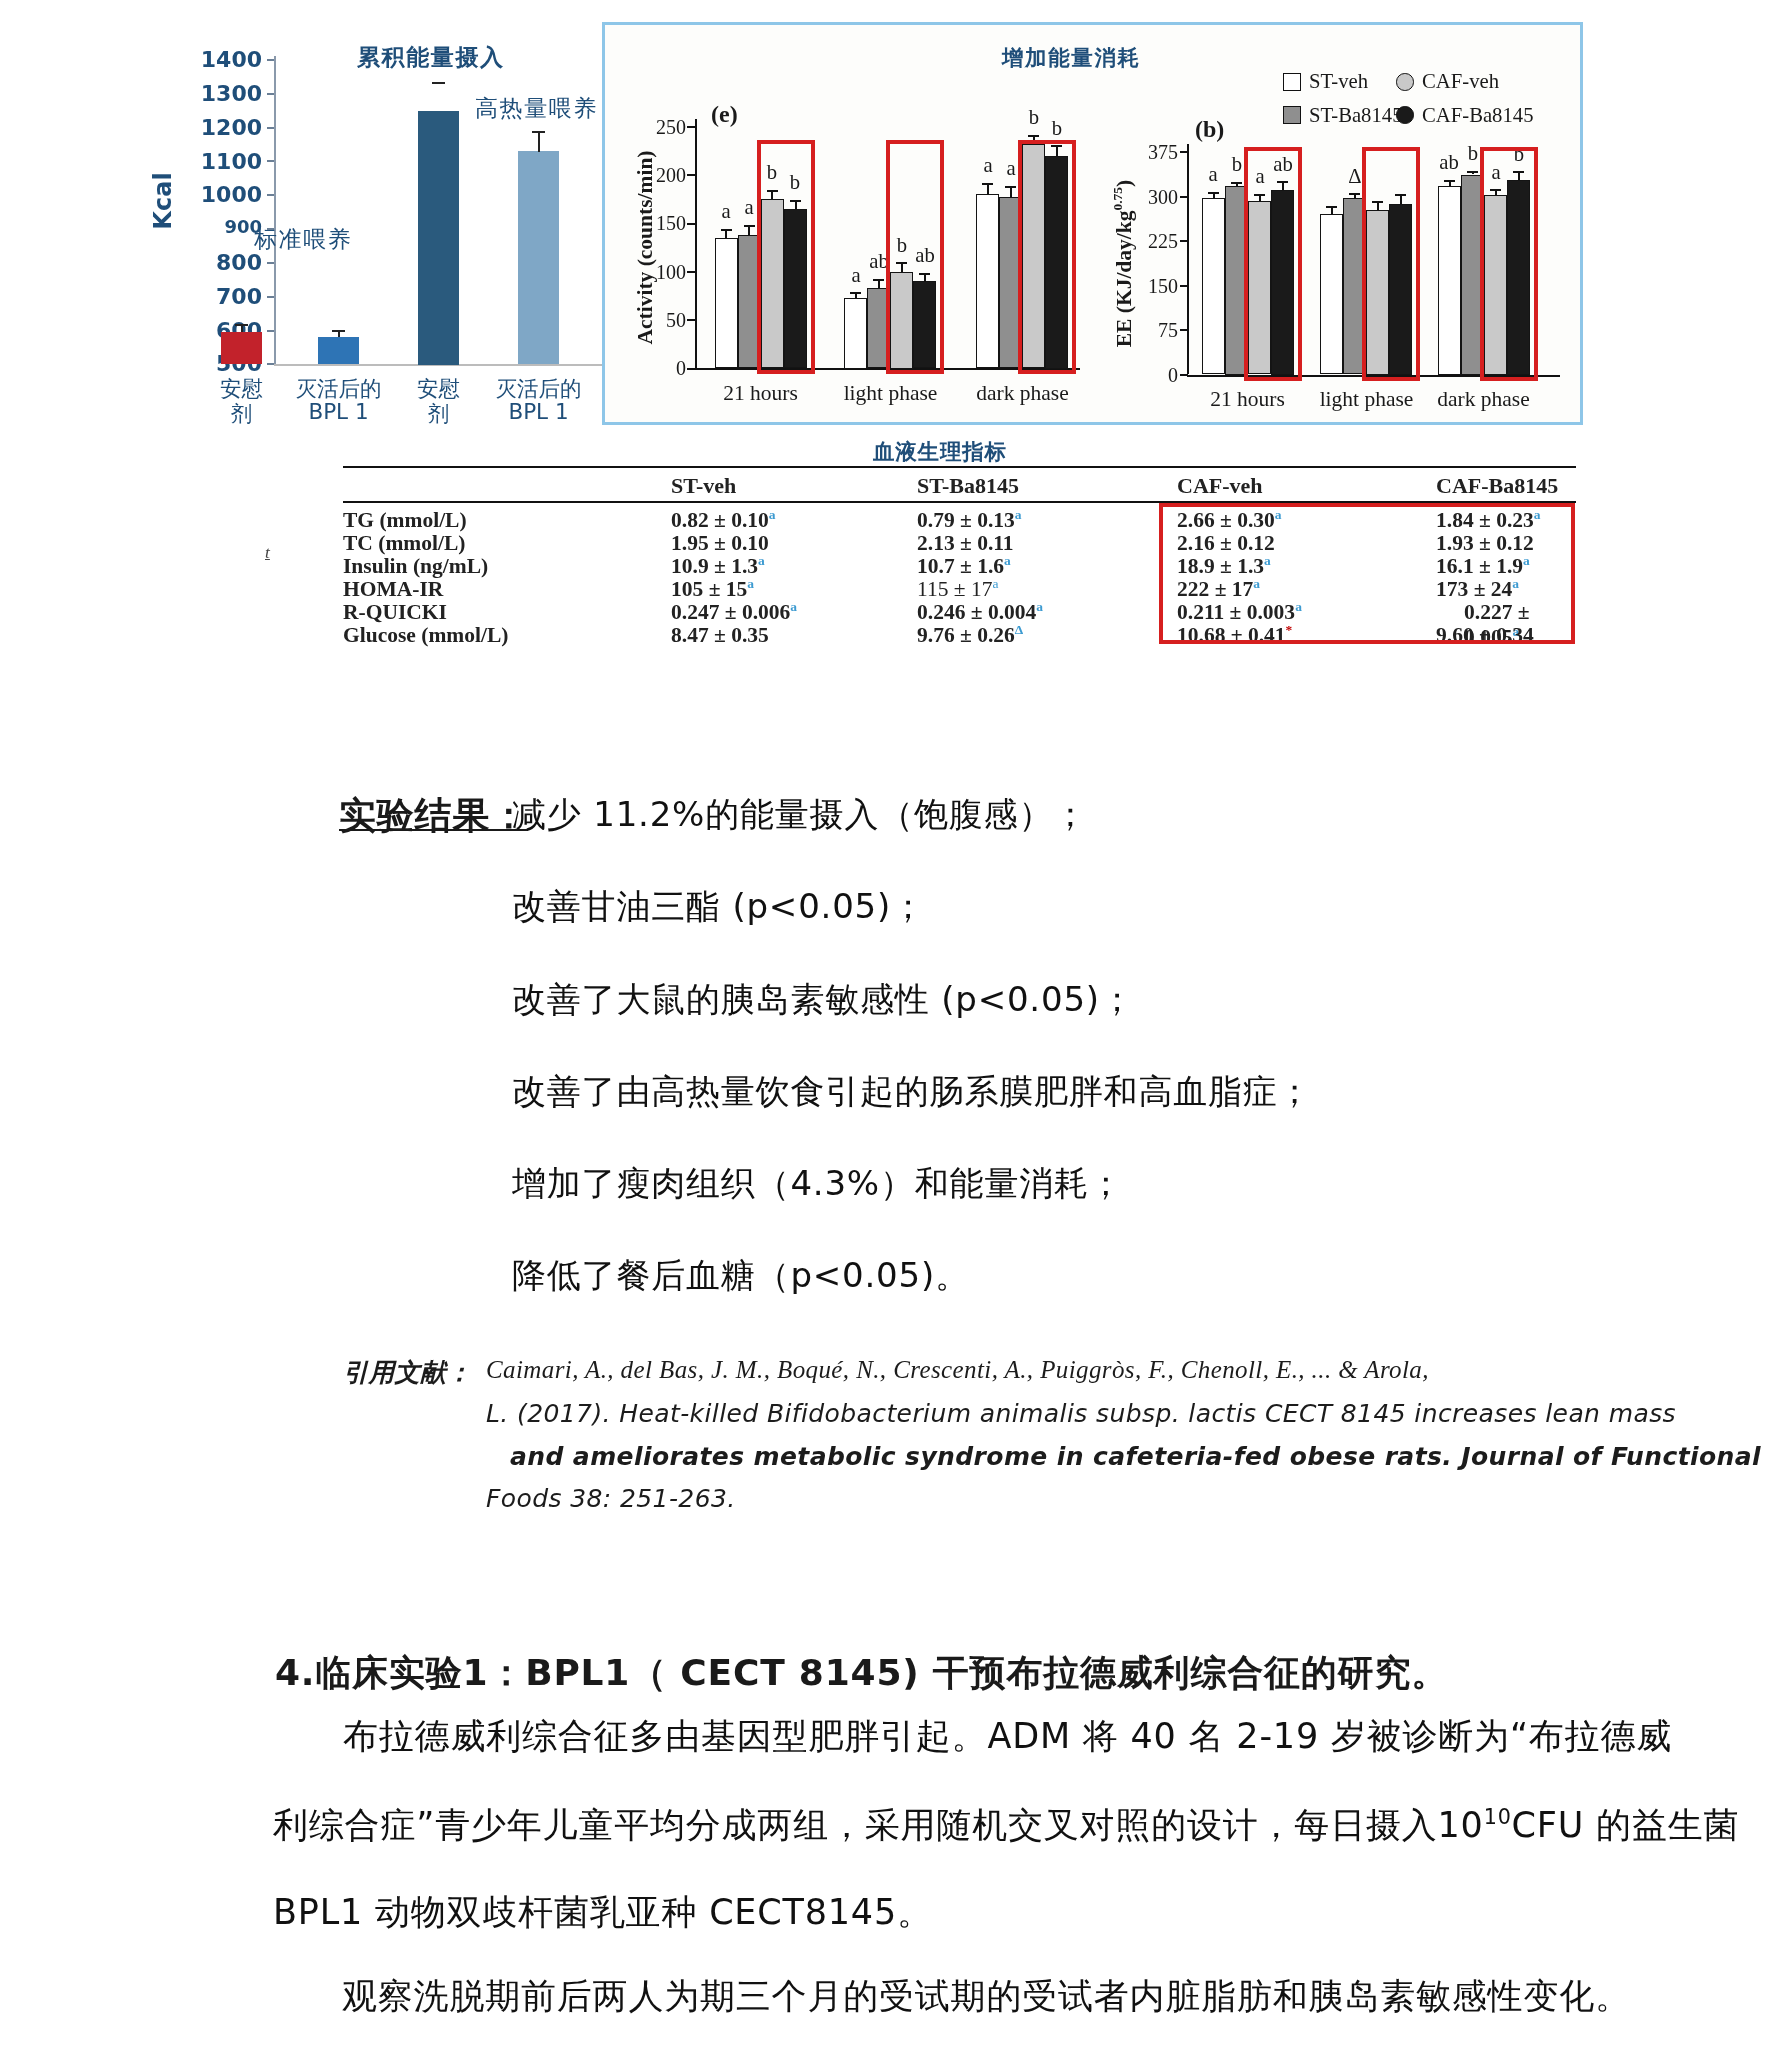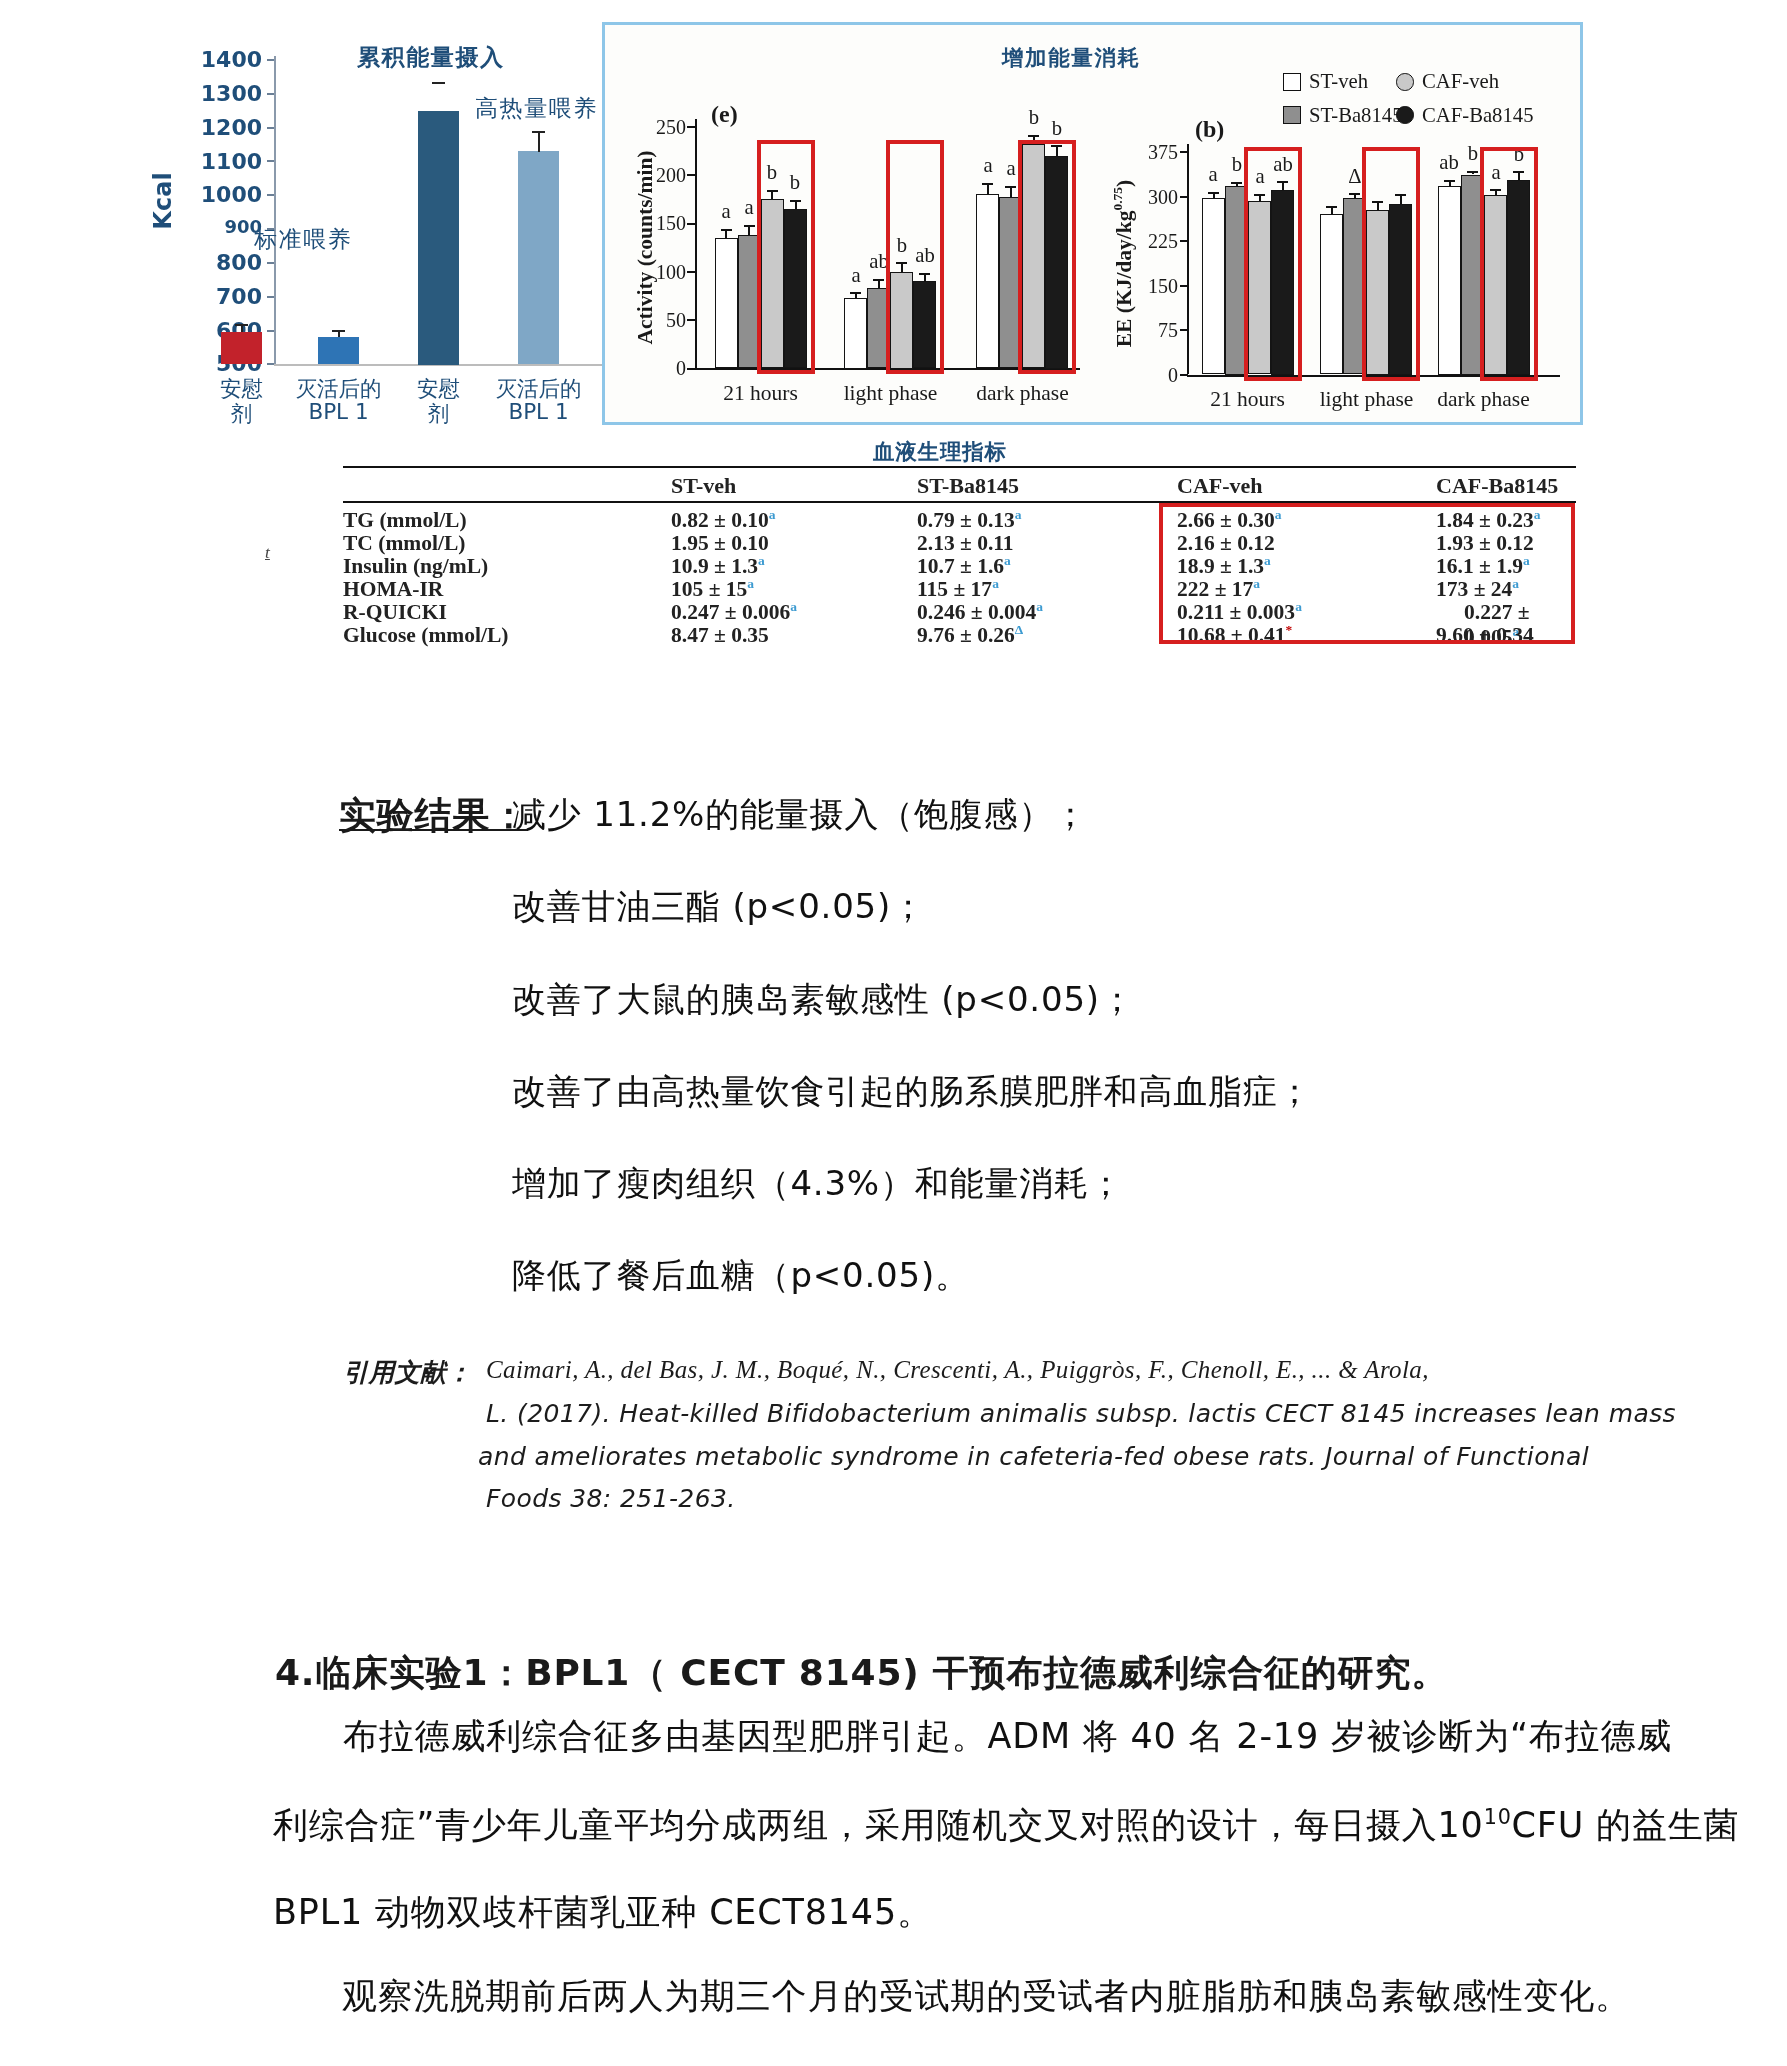--- a/index.html
+++ b/index.html
@@ -238,21 +238,21 @@
       <div class="serif" style="position: absolute; left: 574px; top: 65px; font-size: 21.5px; font-weight: bold; color: rgb(34, 34, 34);"><span>2.13 ± 0.11</span></div>
       <div class="serif" style="position: absolute; left: 834px; top: 65px; font-size: 21.5px; font-weight: bold; color: rgb(34, 34, 34);"><span>2.16 ± 0.12</span></div>
       <div class="serif" style="position: absolute; left: 1093px; top: 65px; font-size: 21.5px; font-weight: bold; color: rgb(34, 34, 34);"><span>1.93 ± 0.12</span></div>
       <div class="serif" style="position: absolute; left: 0px; top: 88px; font-size: 21.5px; font-weight: bold; color: rgb(34, 34, 34);">Insulin (ng/mL)</div>
       <div class="serif" style="position: absolute; left: 328px; top: 88px; font-size: 21.5px; font-weight: bold; color: rgb(34, 34, 34);"><span>10.9 ± 1.3</span><span class="sup-blue">a</span></div>
       <div class="serif" style="position: absolute; left: 574px; top: 88px; font-size: 21.5px; font-weight: bold; color: rgb(34, 34, 34);"><span>10.7 ± 1.6</span><span class="sup-blue">a</span></div>
       <div class="serif" style="position: absolute; left: 834px; top: 88px; font-size: 21.5px; font-weight: bold; color: rgb(34, 34, 34);"><span>18.9 ± 1.3</span><span class="sup-blue">a</span></div>
       <div class="serif" style="position: absolute; left: 1093px; top: 88px; font-size: 21.5px; font-weight: bold; color: rgb(34, 34, 34);"><span>16.1 ± 1.9</span><span class="sup-blue">a</span></div>
       <div class="serif" style="position: absolute; left: 0px; top: 111px; font-size: 21.5px; font-weight: bold; color: rgb(34, 34, 34);">HOMA-IR</div>
       <div class="serif" style="position: absolute; left: 328px; top: 111px; font-size: 21.5px; font-weight: bold; color: rgb(34, 34, 34);"><span>105 ± 15</span><span class="sup-blue">a</span></div>
-      <div class="serif" style="position: absolute; left: 574px; top: 111px; font-size: 21.5px; font-weight: bold; color: rgb(34, 34, 34);"><span>115 ± 17</span><span class="sup-blue">a</span></div>
+      <div class="serif" style="position: absolute; left: 574px; top: 111px; font-size: 21.5px; font-weight: normal; color: rgb(34, 34, 34);"><span>115 ± 17</span><span class="sup-blue">a</span></div>
       <div class="serif" style="position: absolute; left: 834px; top: 111px; font-size: 21.5px; font-weight: bold; color: rgb(34, 34, 34);"><span>222 ± 17</span><span class="sup-blue">a</span></div>
       <div class="serif" style="position: absolute; left: 1093px; top: 111px; font-size: 21.5px; font-weight: bold; color: rgb(34, 34, 34);"><span>173 ± 24</span><span class="sup-blue">a</span></div>
       <div class="serif" style="position: absolute; left: 0px; top: 134px; font-size: 21.5px; font-weight: bold; color: rgb(34, 34, 34);">R-QUICKI</div>
       <div class="serif" style="position: absolute; left: 328px; top: 134px; font-size: 21.5px; font-weight: bold; color: rgb(34, 34, 34);"><span>0.247 ± 0.006</span><span class="sup-blue">a</span></div>
       <div class="serif" style="position: absolute; left: 574px; top: 134px; font-size: 21.5px; font-weight: bold; color: rgb(34, 34, 34);"><span>0.246 ± 0.004</span><span class="sup-blue">a</span></div>
       <div class="serif" style="position: absolute; left: 834px; top: 134px; font-size: 21.5px; font-weight: bold; color: rgb(34, 34, 34);"><span>0.211 ± 0.003</span><span class="sup-blue">a</span></div>
       <div class="serif" style="position: absolute; left: 1093px; top: 134px; font-size: 21.5px; font-weight: bold; color: rgb(34, 34, 34); margin-left: 28px;"><span>0.227 ± 0.005</span><span class="sup-blue">a</span></div>
       <div class="serif" style="position: absolute; left: 0px; top: 157px; font-size: 21.5px; font-weight: bold; color: rgb(34, 34, 34);">Glucose (mmol/L)</div>
       <div class="serif" style="position: absolute; left: 328px; top: 157px; font-size: 21.5px; font-weight: bold; color: rgb(34, 34, 34);"><span>8.47 ± 0.35</span></div>
       <div class="serif" style="position: absolute; left: 574px; top: 157px; font-size: 21.5px; font-weight: bold; color: rgb(34, 34, 34);"><span>9.76 ± 0.26</span><span class="sup-blue">Δ</span></div>
@@ -268,21 +268,21 @@
       <div class="cjk res-item" style="position: absolute; left: 512px; top: 977px;">改善了大鼠的胰岛素敏感性 (p&lt;0.05)；</div>
       <div class="cjk res-item" style="position: absolute; left: 512px; top: 1069px;">改善了由高热量饮食引起的肠系膜肥胖和高血脂症；</div>
       <div class="cjk res-item" style="position: absolute; left: 512px; top: 1161px;">增加了瘦肉组织（4.3%）和能量消耗；</div>
       <div class="cjk res-item" style="position: absolute; left: 512px; top: 1253px;">降低了餐后血糖（p&lt;0.05)。</div>
     </div>
 
   <div class="abs cjk cit" style="left:343px;top:1356px;font-size:25.4px;font-weight:bold;">引用文献：</div>
   <div id="citation-lines">
       <div class="cjk cit" style="position: absolute; left: 486px; top: 1356px; white-space: nowrap; font-family: Liberation Serif, serif;">Caimari, A., del Bas, J. M., Boqué, N., Crescenti, A., Puiggròs, F., Chenoll, E., ... &amp; Arola,</div>
       <div class="cjk cit" style="position: absolute; left: 486px; top: 1399px; white-space: nowrap;">L. (2017). Heat-killed Bifidobacterium animalis subsp. lactis CECT 8145 increases lean mass</div>
-      <div class="cjk cit" style="position: absolute; left: 478px; top: 1442px; white-space: nowrap;">and ameliorates metabolic syndrome in cafeteria-fed obese rats. Journal of Functional</div>
+      <div class="cjk cit" style="position: absolute; left: 510px; top: 1442px; white-space: nowrap; font-weight: bold;">and ameliorates metabolic syndrome in cafeteria-fed obese rats. Journal of Functional</div>
       <div class="cjk cit" style="position: absolute; left: 486px; top: 1484px; white-space: nowrap;">Foods 38: 251-263.</div>
     </div>
 
   <div class="abs cjk" style="left:275px;top:1649px;font-size:36px;font-weight:bold;letter-spacing:0.8px;white-space:nowrap;">4.临床实验1：BPL1（ CECT 8145) 干预布拉德威利综合征的研究。</div>
   <div class="abs cjk body-line" style="left:343px;top:1713px;">布拉德威利综合征多由基因型肥胖引起。ADM 将 40 名 2-19 岁被诊断为“布拉德威</div>
   <div class="abs cjk body-line" style="left:273px;top:1802px;">
     <span>利综合症”青少年儿童平均分成两组，采用随机交叉对照的设计，每日摄入10</span><span class="tsup">10</span><span>CFU 的益生菌</span>
   </div>
   <div class="abs cjk body-line" style="left:273px;top:1889px;">BPL1 动物双歧杆菌乳亚种 CECT8145。</div>
   <div class="abs cjk body-line" style="left:342px;top:1973px;">观察洗脱期前后两人为期三个月的受试期的受试者内脏脂肪和胰岛素敏感性变化。</div>

